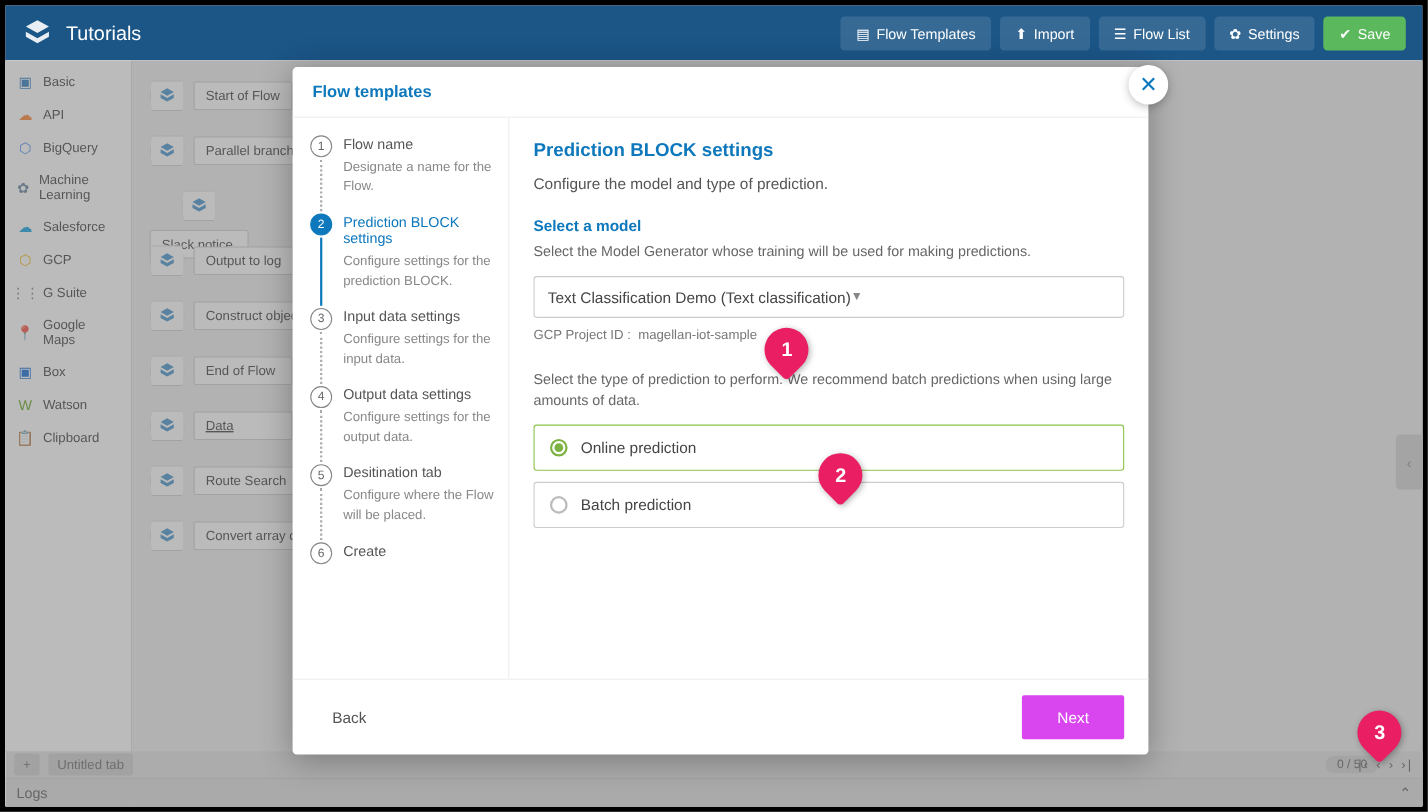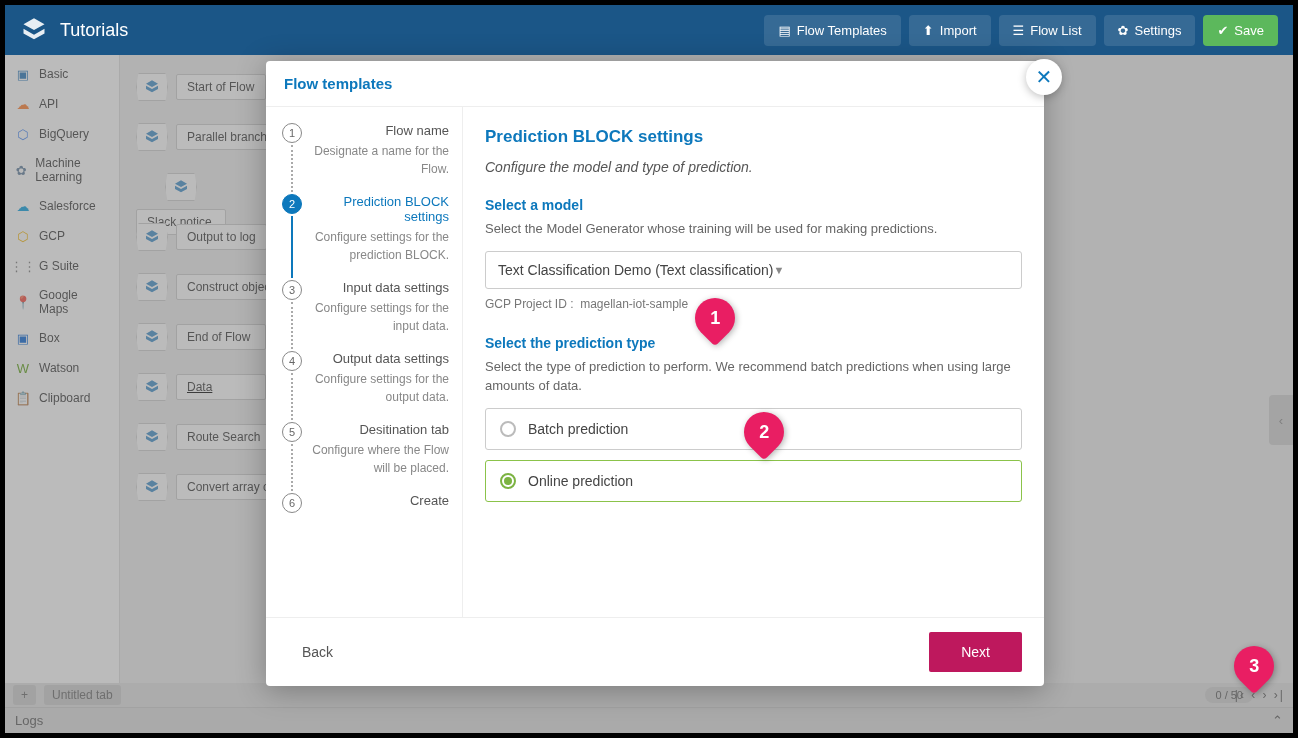--- a/index.html
+++ b/index.html
@@ -37,40 +37,40 @@
 .modal-header { padding: 14px 18px; border-bottom: 1px solid #eee; }
 .modal-header h2 { color: #0d78bc; font-size: 15px; font-weight: 600; }
 .modal-body { flex: 1; display: flex; overflow: hidden; }
 .steps { width: 196px; padding: 16px 12px 16px 16px; border-right: 1px solid transparent; }
 .step { display: flex; gap: 10px; position: relative; }
 .step-col { width: 20px; display: flex; flex-direction: column; align-items: center; }
 .step-num { width: 20px; height: 20px; border: 1px solid #888; border-radius: 50%; display: flex; align-items: center; justify-content: center; font-size: 11px; color: #666; background: #fff; }
 .step.active .step-num { background: #0d78bc; color: #fff; border-color: #0d78bc; }
 .step-line { flex: 1; width: 1px; border-left: 2px dotted #aaa; margin: 2px 0; min-height: 20px; }
 .step.active .step-line { border-left: 2px solid #0d78bc; }
-.step-txt { flex: 1; padding-bottom: 16px; text-align: right; }
+.step-txt { flex: 1; padding-bottom: 16px; }
 .step-title { font-size: 13px; color: #555; margin-bottom: 4px; }
 .step.active .step-title { color: #0d78bc; font-weight: 500; }
 .step-desc { font-size: 12px; color: #888; line-height: 1.5; }
 .content { flex: 1; padding: 20px 22px; border-left: 1px solid #eee; overflow-y: auto; }
 .content h3 { color: #0d78bc; font-size: 17px; font-weight: 600; margin-bottom: 12px; }
-.content .subtext { color: #555; font-size: 14px; margin-bottom: 22px; font-style: italic; }
+.content .subtext { color: #555; font-size: 14px; margin-bottom: 22px; }
 .section-label { color: #0d78bc; font-size: 14px; font-weight: 600; margin-bottom: 6px; }
 .section-desc { color: #666; font-size: 13px; margin-bottom: 12px; line-height: 1.5; }
 .select-box { border: 1px solid #ccc; border-radius: 3px; padding: 10px 12px; font-size: 14px; color: #444; display: flex; align-items: center; justify-content: flex-start; cursor: pointer; margin-bottom: 8px; }
 .select-caret { color: #888; font-size: 11px; }
 .proj-id { color: #777; font-size: 12px; margin-bottom: 24px; }
 .radio-opt { border: 1px solid #ccc; border-radius: 3px; padding: 12px 14px; font-size: 14px; color: #444; display: flex; align-items: center; gap: 12px; margin-bottom: 10px; cursor: pointer; }
 .radio-opt.selected { border-color: #8bc34a; }
 .radio-circle { width: 16px; height: 16px; border: 2px solid #bbb; border-radius: 50%; display: flex; align-items: center; justify-content: center; }
 .radio-opt.selected .radio-circle { border-color: #7cb342; }
 .radio-opt.selected .radio-circle::after { content: ''; width: 8px; height: 8px; background: #7cb342; border-radius: 50%; }
 .modal-footer { border-top: 1px solid #eee; padding: 14px 22px; display: flex; justify-content: space-between; align-items: center; }
 .btn-back { color: #555; font-size: 14px; background: none; border: none; cursor: pointer; padding: 10px 14px; }
-.btn-next { background: #be185d; color: #fff; border: none; padding: 12px 32px; font-size: 14px; border-radius: 2px; cursor: pointer; }
+.btn-next { background: #d946ef; color: #fff; border: none; padding: 12px 32px; font-size: 14px; border-radius: 2px; cursor: pointer; }
 
 
 .callout { position: absolute; width: 40px; height: 48px; z-index: 100; }
 .callout .pin { width: 40px; height: 40px; background: #e91e63; border-radius: 50% 50% 50% 4px; transform: rotate(-45deg); display: flex; align-items: center; justify-content: center; box-shadow: 0 2px 6px rgba(0,0,0,0.3); }
 .callout .pin span { transform: rotate(45deg); color: #fff; font-size: 18px; font-weight: 600; }
 </style>
 </head>
 <body>
 
 <div class="app">
@@ -317,30 +317,29 @@
         <div class="section-label">Select a model</div>
         <div class="section-desc">Select the Model Generator whose training will be used for making predictions.</div>
         <div class="select-box">
           <span>Text Classification Demo (Text classification)</span>
           <span class="select-caret">▼</span>
         </div>
         <div class="proj-id">
           <span>GCP Project ID :</span>&nbsp;&nbsp;<span>magellan-iot-sample</span>
         </div>
 
-        <div class="section-label">Select the prediction type</div>
         <div class="section-desc">Select the type of prediction to perform. We recommend batch predictions when using large amounts of data.</div>
+        <div class="radio-opt selected">
+          <div class="radio-circle"></div>
+          <span>Online prediction</span>
+        </div>
         <div class="radio-opt">
           <div class="radio-circle"></div>
           <span>Batch prediction</span>
         </div>
-        <div class="radio-opt selected">
-          <div class="radio-circle"></div>
-          <span>Online prediction</span>
-        </div>
       </div>
     </div>
     <div class="modal-footer">
       <button class="btn-back">Back</button>
       <button class="btn-next">Next</button>
     </div>
   </div>
 
   <div class="callout" style="top:293px; left:690px;">
       <div class="pin">

